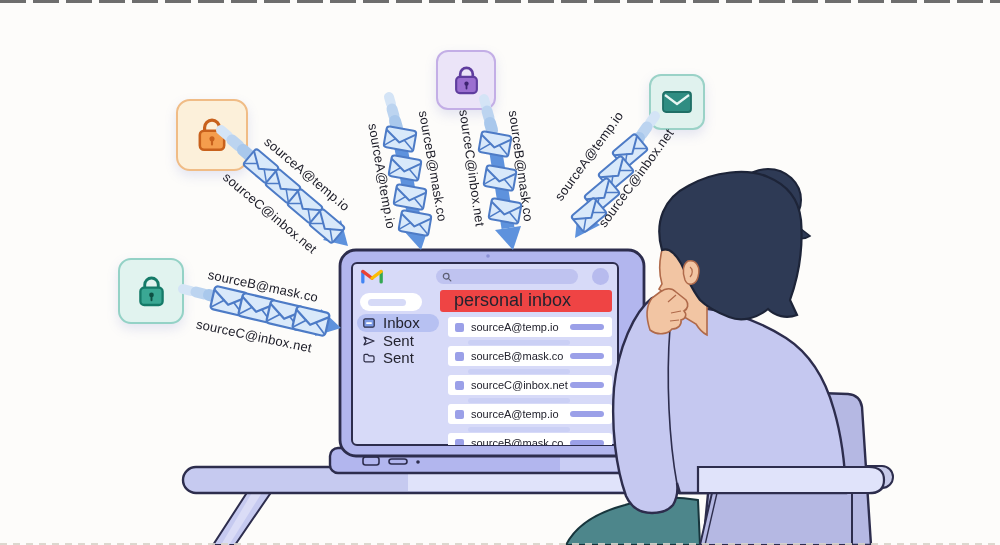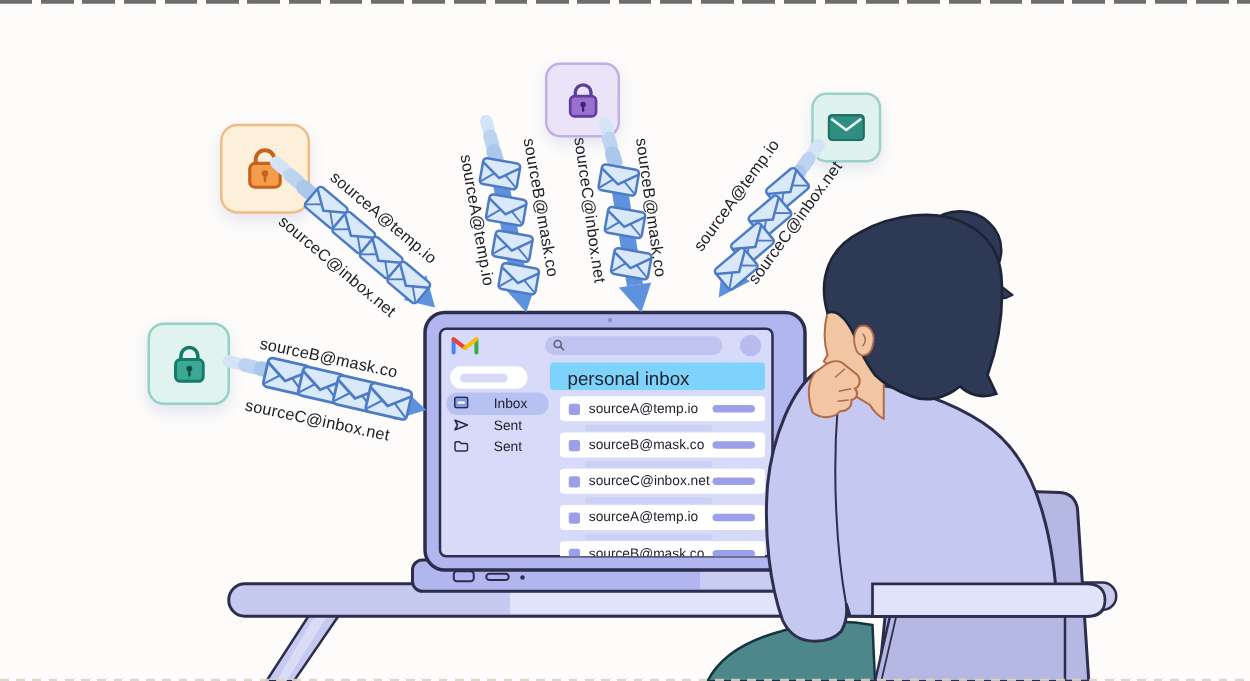--- a/index.html
+++ b/index.html
@@ -29,25 +29,25 @@
   
   .screen-ui{position:absolute;left:352px;top:263px;width:266px;height:182px;overflow:hidden;
     font-family:"Liberation Sans",sans-serif;color:#23232e;}
   .search-bar{position:absolute;left:84px;top:6px;width:142px;height:15px;border-radius:8px;
     background:var(--search,#bfc3f0);display:flex;align-items:center;padding-left:6px;box-sizing:border-box;}
   .avatar{position:absolute;left:240px;top:5px;width:17px;height:17px;border-radius:50%;background:var(--avatar,#b7bbee);}
   .gmail-logo{position:absolute;left:9px;top:4px;}
   .compose-btn{position:absolute;left:8px;top:30px;width:62px;height:18px;border-radius:9px;background:#ffffff;
     display:flex;align-items:center;}
   .compose-btn .ph{margin-left:8px;width:38px;height:7px;border-radius:3.5px;background:#d6daf7;}
-  .nav-item{position:absolute;left:5px;width:82px;height:18px;display:flex;align-items:center;
-    font-size:11px;gap:20px;padding-left:6px;box-sizing:border-box;}
+  .nav-item{position:absolute;left:5px;width:82px;height:18px;display:flex;
+    font-size:15px;gap:8px;padding-left:6px;box-sizing:border-box;}
   .nav-item.active{background:var(--active,#b7c1f2);border-radius:9px;}
-  .main-title{position:absolute;left:88px;top:27px;width:172px;height:22px;background:#7dd3fc;border-radius:3px;
-    display:flex;align-items:flex-end;font-size:15px;padding-left:14px;box-sizing:border-box;}
+  .main-title{position:absolute;left:88px;top:27px;width:172px;height:22px;background:#ef4444;border-radius:3px;
+    display:flex;align-items:flex-start;font-size:18px;padding-left:14px;box-sizing:border-box;}
   .mail-row{position:absolute;left:96px;width:164px;height:20px;background:#fff;border-radius:3px;
     display:flex;align-items:center;font-size:11px;}
   .mail-row .cb{width:9px;height:9px;border-radius:2px;background:var(--accent,#9ba0e8);margin-left:7px;flex:0 0 auto;}
   .mail-row .sender{margin-left:7px;flex:1 1 auto;white-space:nowrap;overflow:hidden;}
   .mail-row .pill{width:34px;height:6px;border-radius:3px;background:var(--accent,#9ba0e8);margin-right:8px;flex:0 0 auto;}
   .row-line{position:absolute;left:116px;width:102px;height:5px;border-radius:2.5px;background:var(--line,#cbd0f5);}
 </style>
 </head>
 <body>
 

